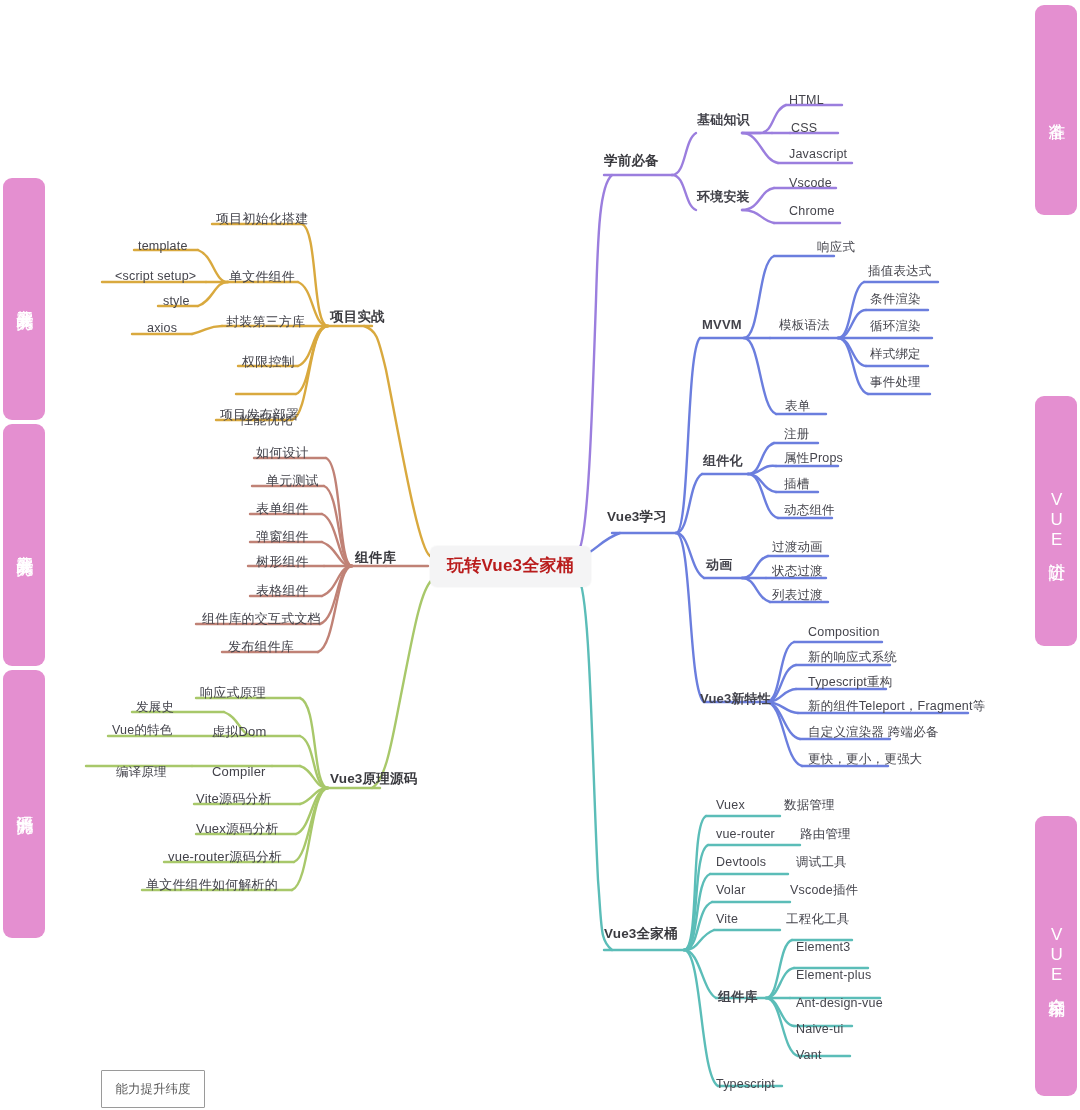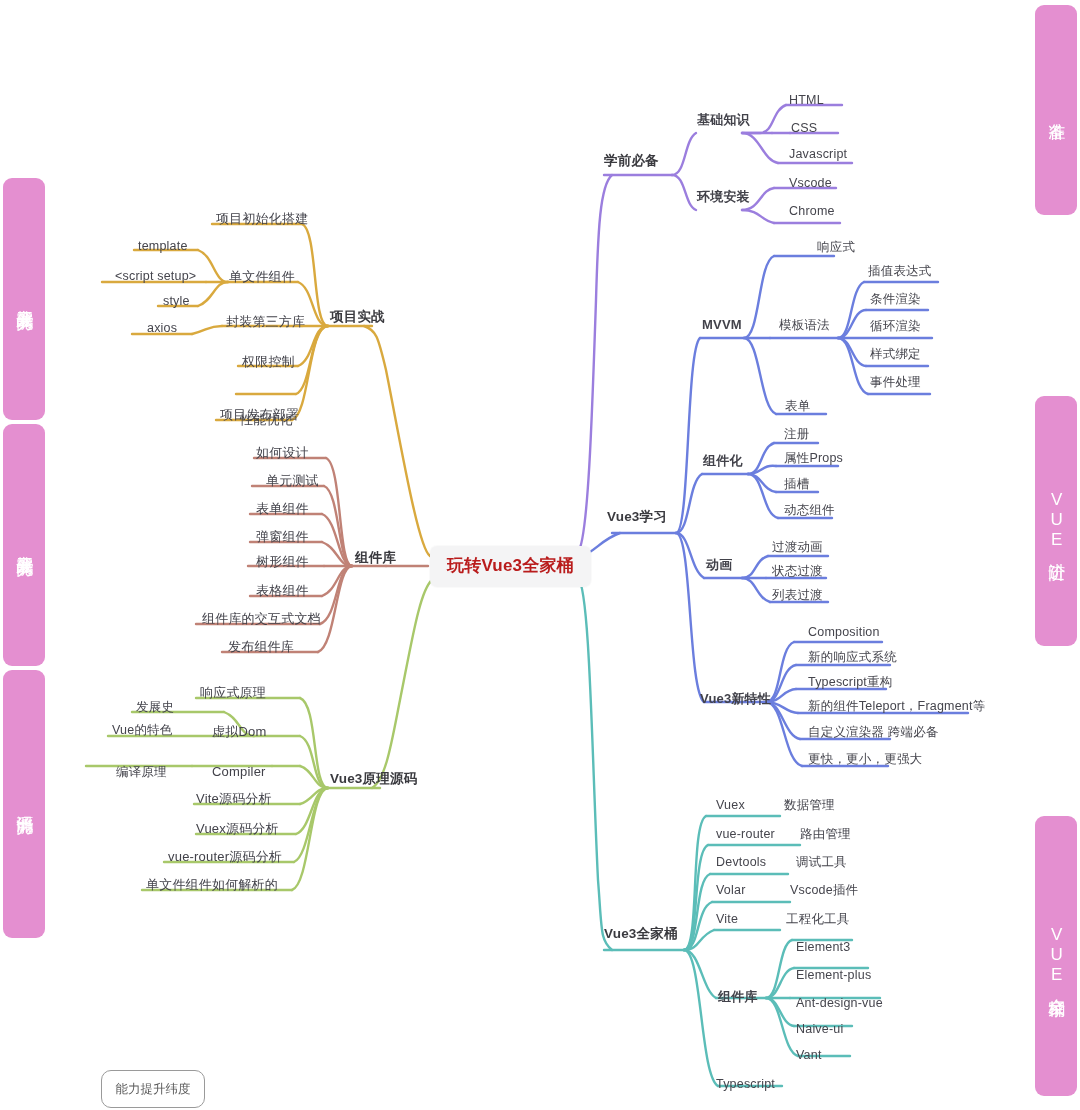--- a/index.html
+++ b/index.html
@@ -53,21 +53,21 @@
     align-items: center;
     justify-content: center;
     letter-spacing: 1px;
     line-height: 1.9;
   }
   .sidebox span { display: block; }
 
   .legend {
     position: absolute;
     border: 1px solid #9a9a9a;
-    border-radius: 10px;
+    border-radius: 1px;
     color: #5a5a5a;
     font-size: 12.5px;
     display: flex;
     align-items: center;
     justify-content: center;
     background: #fff;
   }
 </style>
 </head>
 <body>

